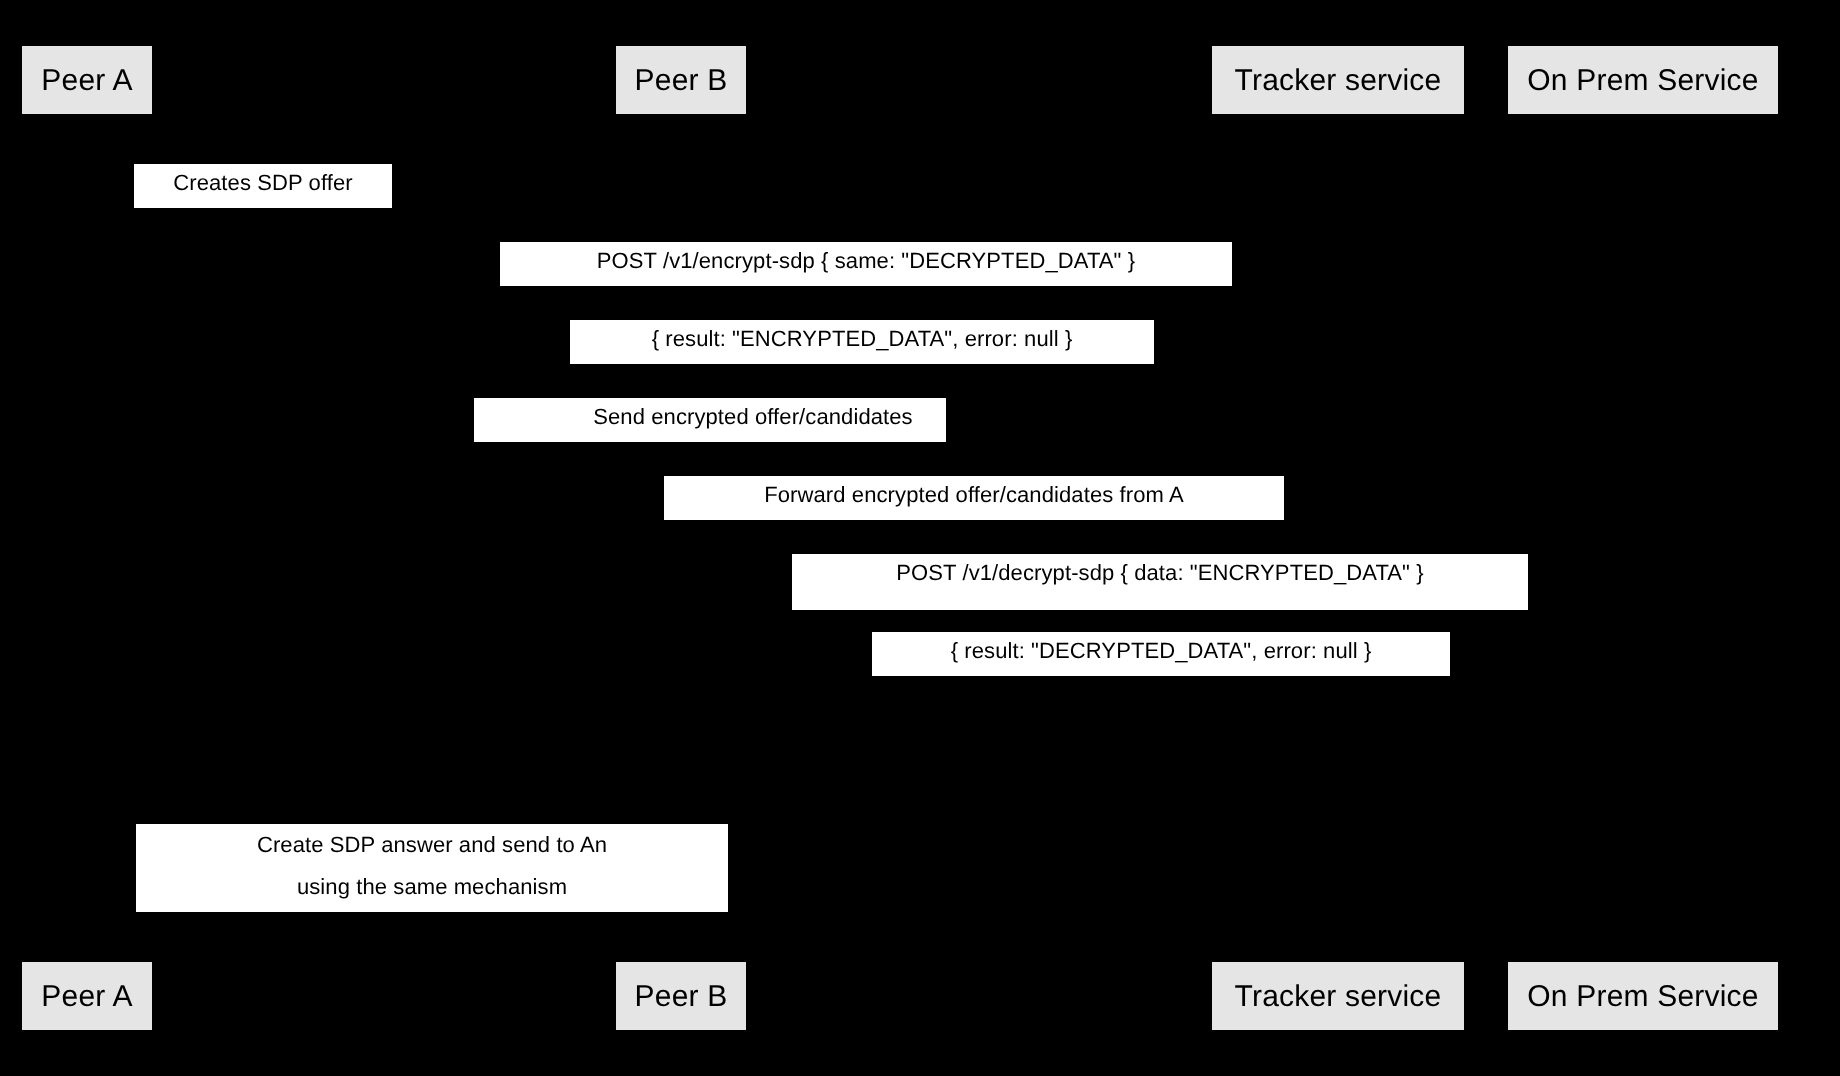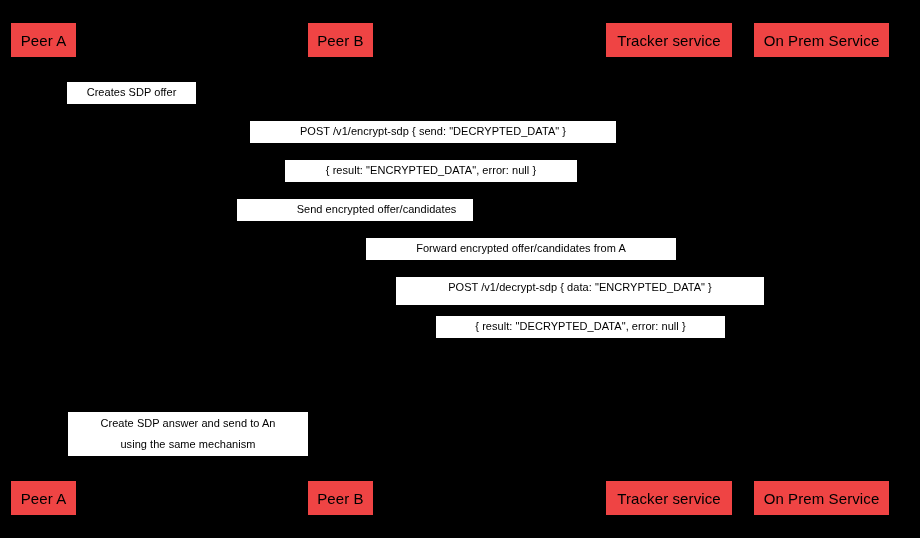--- a/index.html
+++ b/index.html
@@ -12,21 +12,21 @@
     width: 920px;
     height: 538px;
     background: #000000;
     overflow: hidden;
     font-family: "Liberation Sans", sans-serif;
     -webkit-font-smoothing: antialiased;
   }
   
   .participant {
     position: absolute;
-    background: #ef4444;
+    background: #e5e5e5;
     color: #000000;
     border: 1px solid #000000;
     box-sizing: border-box;
     font-size: 15px;
     line-height: 1;
     display: flex;
     align-items: center;
     justify-content: center;
     white-space: nowrap;
     letter-spacing: 0.1px;
@@ -97,34 +97,34 @@
   <div class="arrow" style="left:44px; top:182px; width:778px;"></div>
   <div class="arrow" style="left:44px; top:221px; width:625px;"></div>
   <div class="arrow" style="left:341px; top:260px; width:328px;"></div>
   <div class="arrow" style="left:341px; top:299px; width:481px;"></div>
   <div class="arrow" style="left:341px; top:338px; width:481px;"></div>
   <div class="arrow" style="left:341px; top:387px; width:60px;"></div>
   <div class="arrow" style="left:341px; top:456px; width:60px;"></div>
 
   <div class="msg-label" style="left:67px; top:82px; width:129px; height:22px;">Creates SDP offer</div>
 
-  <div class="msg-label" style="left:250px; top:121px; width:366px; height:22px;">POST /v1/encrypt-sdp { send: "DECRYPTED_DATA" }</div>
+  <div class="msg-label" style="left:250px; top:121px; width:366px; height:22px;">POST /v1/encrypt-sdp { same: "DECRYPTED_DATA" }</div>
 
   <div class="msg-label" style="left:285px; top:160px; width:292px; height:22px;">{ result: "ENCRYPTED_DATA", error: null }</div>
 
   <div class="msg-label" style="left:237px; top:199px; width:236px; height:22px;padding-left:44px;">Send encrypted offer/candidates</div>
 
-  <div class="msg-label" style="left:366px; top:238px; width:310px; height:22px;">Forward encrypted offer/candidates from A</div>
+  <div class="msg-label" style="left:332px; top:238px; width:310px; height:22px;">Forward encrypted offer/candidates from A</div>
 
   <div class="msg-label" style="left:396px; top:277px; width:368px; height:28px;">POST /v1/decrypt-sdp { data: "ENCRYPTED_DATA" }</div>
 
   <div class="msg-label" style="left:436px; top:316px; width:289px; height:22px;">{ result: "DECRYPTED_DATA", error: null }</div>
 
 
-  <div class="msg-label two-line" style="left:68px; top:412px; width:240px; height:44px;">Create SDP answer and send to An
+  <div class="msg-label two-line" style="left:68px; top:412px; width:296px; height:44px;">Create SDP answer and send to An
 using the same mechanism</div>
 
   <div class="participant" style="left:10px; top:480px; width:67px; height:36px;">
     <span>Peer A</span>
   </div>
   <div class="participant" style="left:307px; top:480px; width:67px; height:36px;">
     <span>Peer B</span>
   </div>
   <div class="participant" style="left:605px; top:480px; width:128px; height:36px;">
     <span>Tracker service</span>

